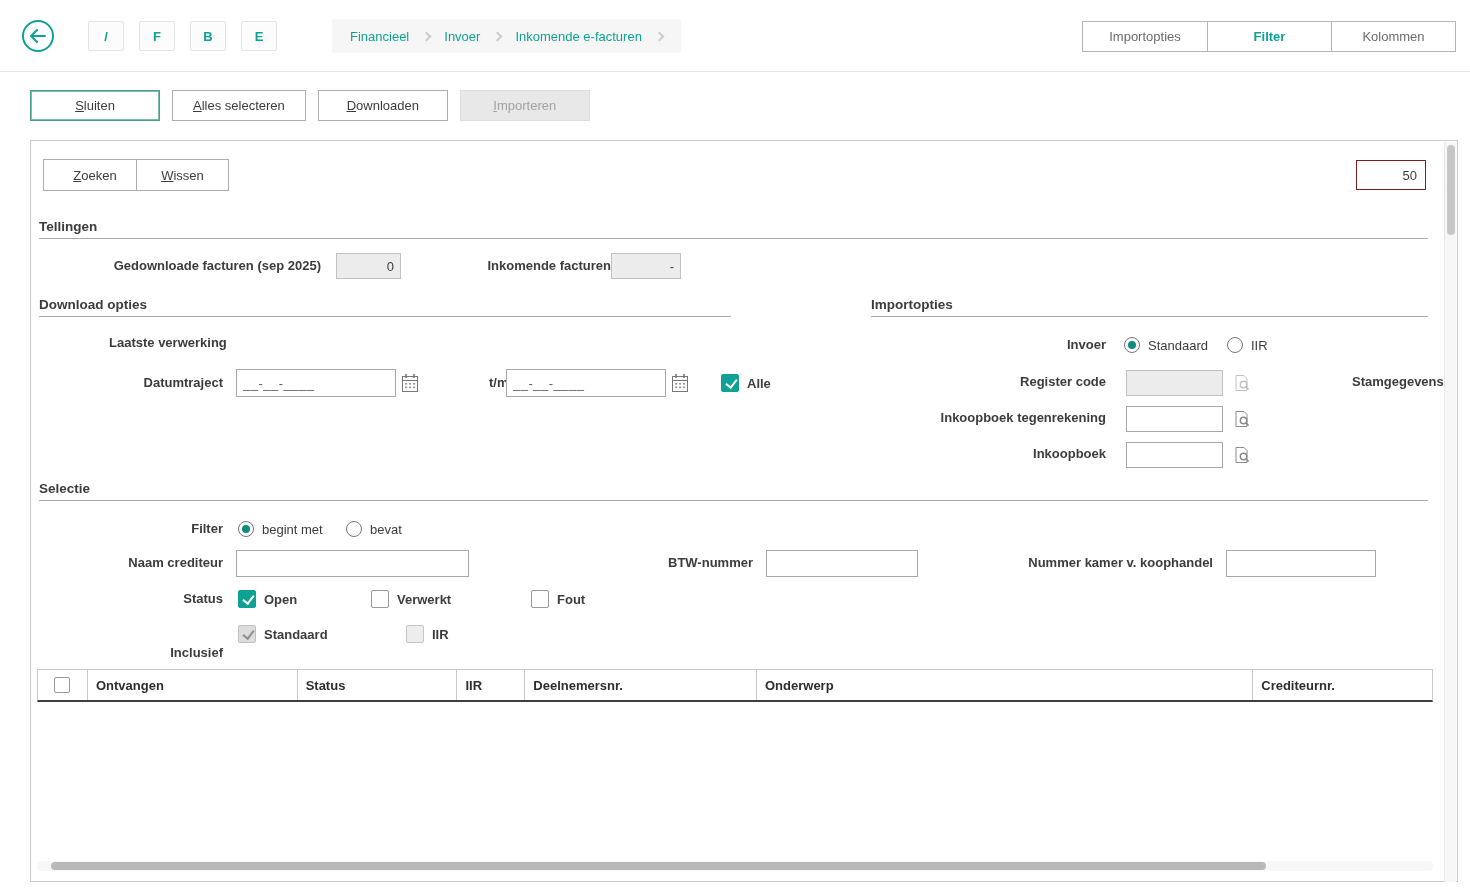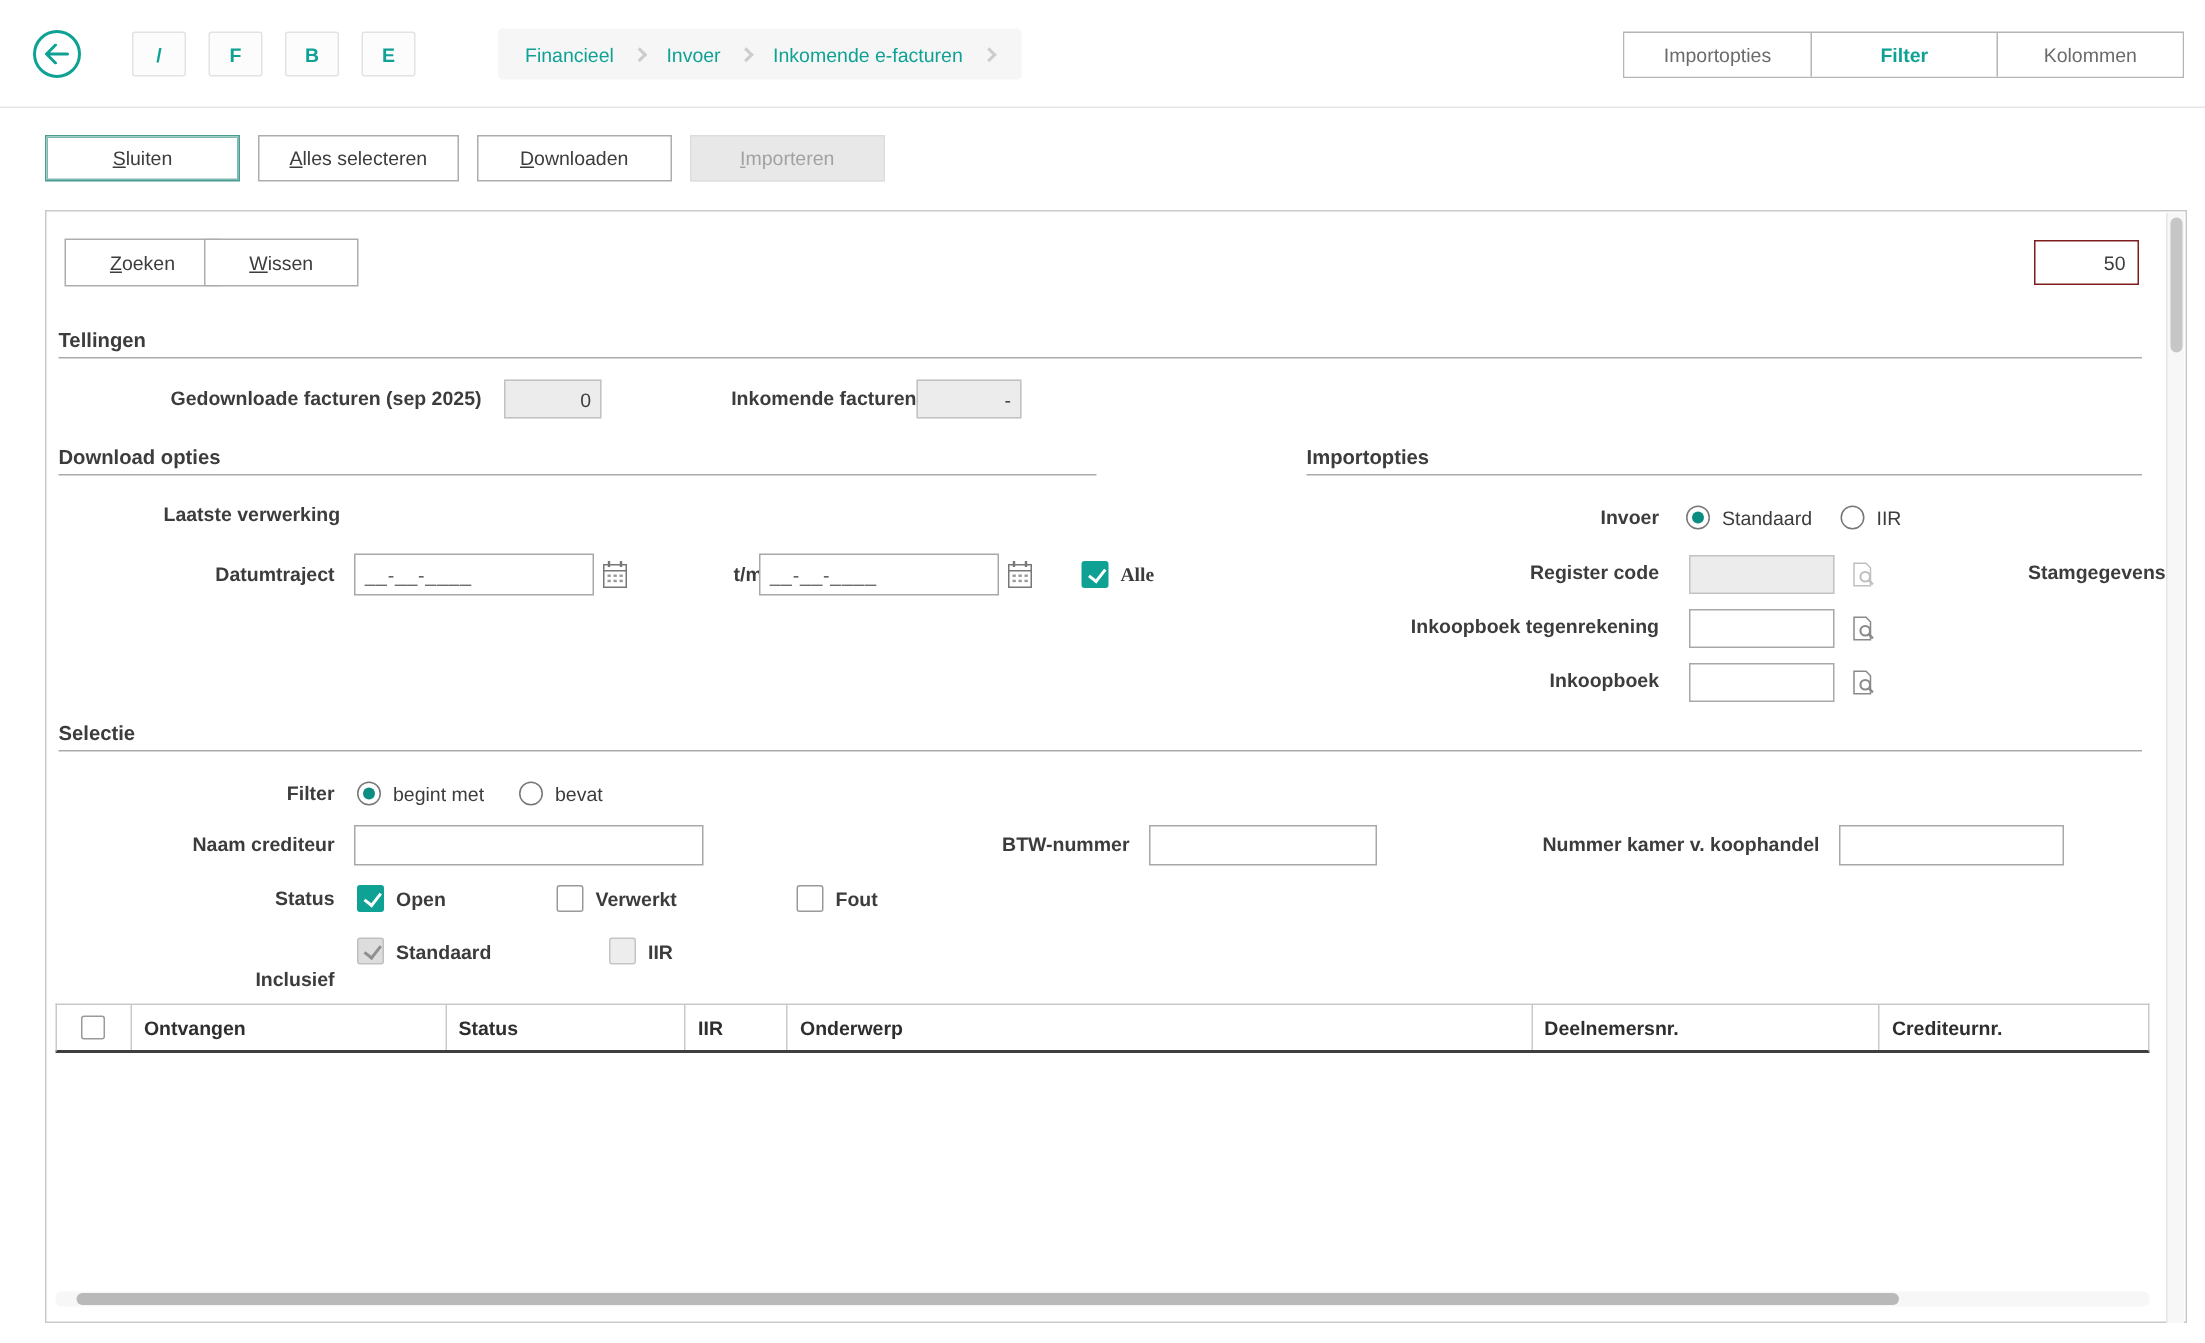--- a/index.html
+++ b/index.html
@@ -135,21 +135,21 @@
   <div class="cmd-btn disabled">
       <span class="ak">Importeren</span>
     </div>
 </div>
 
 <div class="panel">
 
   <div class="panel-btn" style="left:12px; top:18px; width:104px;">
       <span class="ak">Zoeken</span>
     </div>
-  <div class="panel-btn" style="left:105px; top:18px; width:103px;">
+  <div class="panel-btn" style="left:105px; top:18px; width:93px;">
       <span class="ak">Wissen</span>
     </div>
   <input class="sizebox" value="50" style="">
 
   <div class="sec-title" style="left:8px; top:78px;">Tellingen</div>
   <div class="sec-line" style="left:8px; top:97px; width:1389px;"></div>
 
   <div class="rlabel" style="left:8px; top:112px; width:282px; line-height:26px;">Gedownloade facturen (sep 2025)</div>
   <input class="inp ro" style="left: 305px; top: 112px; width: 65px; height: 26px;" readonly="" value="0">
   <div class="rlabel" style="left:420px; top:112px; width:160px; line-height:26px;">Inkomende facturen</div>
@@ -197,21 +197,21 @@
       <line x1="5" y1="1" x2="5" y2="5" stroke="#777" stroke-width="1.6"></line>
       <line x1="13" y1="1" x2="13" y2="5" stroke="#777" stroke-width="1.6"></line>
       <rect x="4" y="10" width="2.2" height="1.6" fill="#999"></rect>
         <rect x="8" y="10" width="2.2" height="1.6" fill="#999"></rect>
         <rect x="12" y="10" width="2.2" height="1.6" fill="#999"></rect>
       <rect x="4" y="13.5" width="2.2" height="1.6" fill="#999"></rect>
         <rect x="8" y="13.5" width="2.2" height="1.6" fill="#999"></rect>
         <rect x="12" y="13.5" width="2.2" height="1.6" fill="#999"></rect>
     </svg>
   </button>
-  <div class="chkopt" style="left:690px; top:232px;font-family:Liberation Serif, serif;">
+  <div class="chkopt" style="left:690px; top:232px;">
     <span class="chk checked"></span>
     <span class="chk-label">Alle</span>
   </div>
 
   <div class="rlabel" style="left:840px; top:228px; width:235px; line-height:26px;">Register code</div>
   <input class="inp ro" style="left: 1095px; top: 229px; width: 97px; height: 26px;" readonly="" value="">
   <button class="icon-btn" style="left:1200px; top:230px;">
     <svg width="18" height="18" viewBox="0 0 18 18">
       <path d="M3 1.5 H11 L14 4.5 V16.5 H3 Z" fill="#fff" stroke="#c0c0c0"></path>
       <circle cx="10.5" cy="10.5" r="3.2" fill="#fff" stroke="#c0c0c0" stroke-width="1.4"></circle>
@@ -285,22 +285,22 @@
   </div>
 
   <div class="grid">
     <div class="grid-head">
       <div class="gcell gc-sel">
         <span class="chk small"></span>
       </div>
       <div class="gcell gc-ontvangen">Ontvangen</div>
       <div class="gcell gc-status">Status</div>
       <div class="gcell gc-iir">IIR</div>
+      <div class="gcell gc-deelnemer">Deelnemersnr.</div>
       <div class="gcell gc-onderwerp">Onderwerp</div>
-      <div class="gcell gc-deelnemer">Deelnemersnr.</div>
       <div class="gcell gc-crediteur">Crediteurnr.</div>
     </div>
     <div style="height:150px;"></div>
   </div>
 
   <div class="hscroll">
     <div class="hthumb"></div>
   </div>
 
   <div class="vscroll">

